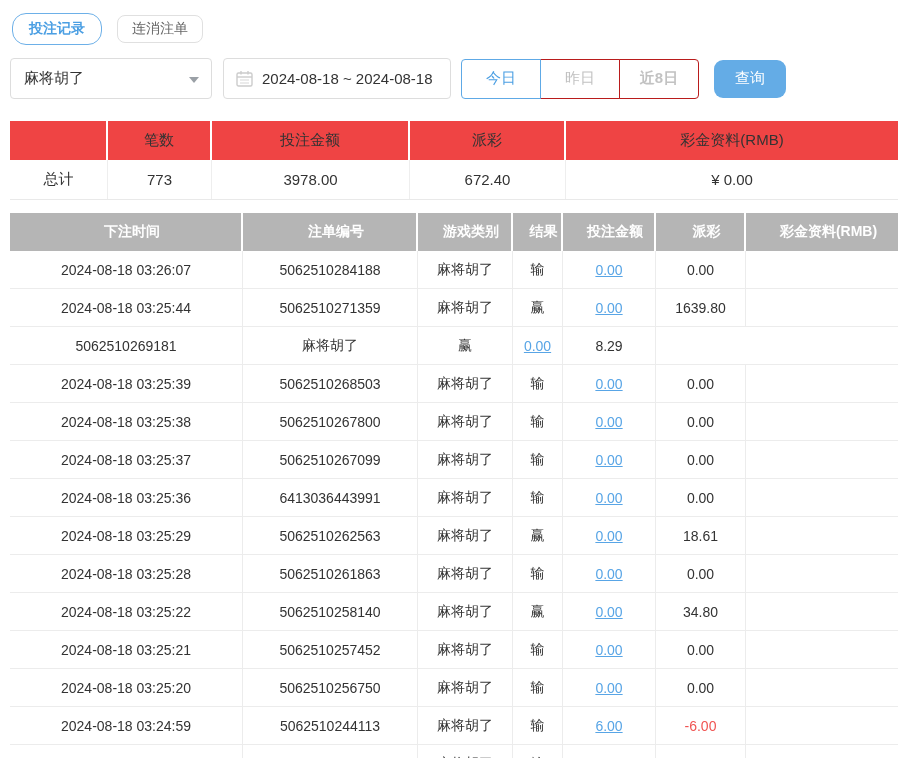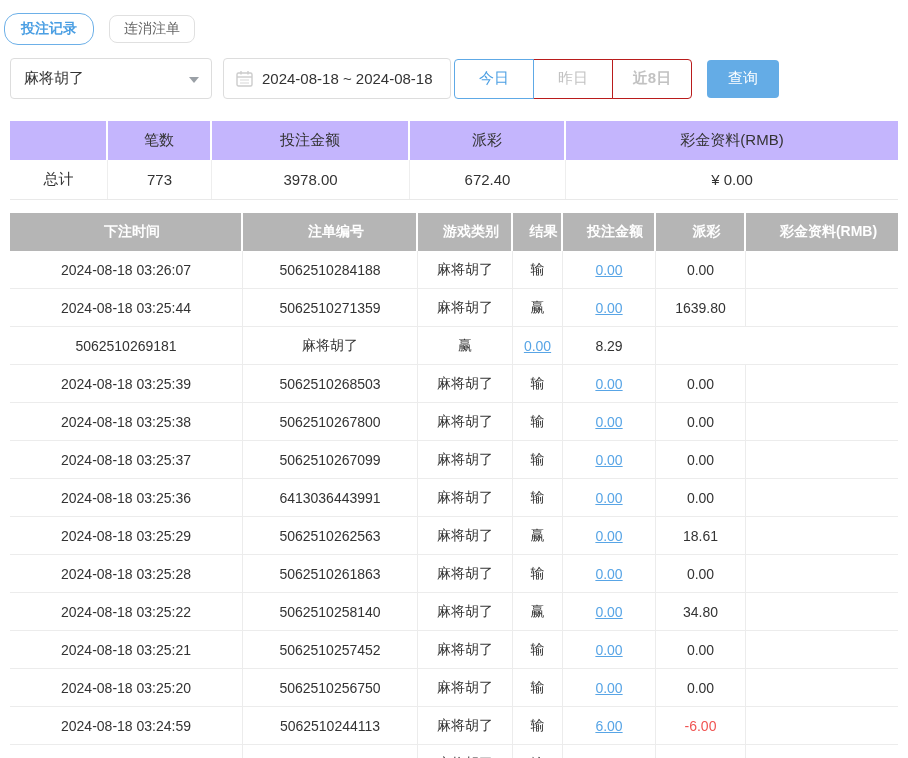--- a/index.html
+++ b/index.html
@@ -1,53 +1,53 @@
 <!DOCTYPE html>
 <html><head>
 <meta charset="utf-8">
 <style>
   * { margin:0; padding:0; box-sizing:border-box; }
   html,body { background:#fff; }
   body { font-family:"Liberation Sans","DejaVu Sans",sans-serif; color:#333; }
   .page { position:relative; width:908px; height:758px; overflow:hidden; background:#fff; }
 
   
-  .tabs { display:flex; align-items:center; gap:15px; padding:12px 0 0 4px; height:46px; }
+  .tabs { display:flex; align-items:center; gap:15px; padding:12px 0 0 12px; height:46px; }
   .tab { display:inline-flex; align-items:center; justify-content:center; cursor:pointer;
          background:#fff; font-size:14px; }
   .tab.active { border:1px solid #6db0e8; color:#4b9fe3; font-weight:bold;
                 border-radius:14px; height:32px; padding:0 16px; }
   .tab.inactive { border:1px solid #e0e0e0; color:#666; border-radius:8px;
                   height:28px; padding:0 14px; }
 
   
   .filters { display:flex; align-items:center; margin:12px 0 0 10px; height:41px; }
   .select-box { position:relative; width:202px; height:41px; border:1px solid #ddd; border-radius:4px;
                 display:flex; align-items:center; padding:0 28px 0 13px; font-size:15px; color:#333;
                 cursor:pointer; background:#fff; }
   .caret { position:absolute; right:12px; top:18px; width:0; height:0;
            border-left:5px solid transparent; border-right:5px solid transparent;
            border-top:6px solid #9aa0a6; }
   .date-box { width:228px; height:41px; border:1px solid #ddd; border-radius:4px; margin-left:11px;
               display:flex; align-items:center; padding:16px 12px; font-size:15px; color:#333;
               cursor:pointer; background:#fff; }
   .date-box svg { margin-right:9px; flex:0 0 auto; }
-  .btn-group { display:flex; margin-left:3px; height:40px; }
+  .btn-group { display:flex; margin-left:10px; height:40px; }
   .btn-group .qbtn { width:80px; height:40px; background:#fff; border:1px solid #b91c1c; font-size:15px;
                      color:#c2c2c2; cursor:pointer; margin-left:-1px; font-family:inherit; }
   .btn-group .qbtn:first-child { margin-left:0; border-radius:4px 0 0 4px; }
   .btn-group .qbtn:last-child { border-radius:0 4px 4px 0;font-weight:bold; }
   .btn-group .qbtn.active { border:1px solid #5ea9e6; color:#4b9fe3; position:relative; z-index:2; }
   .query-btn { width:72px; height:38px; margin-left:15px; background:#64ace6; color:#fff;
-               border:none; border-radius:4px; font-size:15px; cursor:pointer; font-family:inherit; }
+               border:none; border-radius:9px; font-size:15px; cursor:pointer; font-family:inherit; }
 
   
   .summary { width:888px; margin:22px 0 0 10px; font-size:15px; }
   .summary .s-head { display:grid; grid-template-columns:98px 104px 198px 156px 1fr; height:39px; }
-  .summary .s-head > div { background:#c4b5fd; display:flex; align-items:center; justify-content:center;
+  .summary .s-head > div { background:#ef4444; display:flex; align-items:center; justify-content:center;
                            border-right:2px solid #fff; color:#333; }
   .summary .s-head > div:last-child { border-right:none; }
   .summary .s-row { display:grid; grid-template-columns:98px 104px 198px 156px 1fr; height:40px;
                     border-bottom:1px solid #e9e9e9; }
   .summary .s-row > div { display:flex; align-items:center; justify-content:center;
                           border-right:1px solid #eee; color:#333; }
   .summary .s-row > div:last-child { border-right:none; }
 
   
   .bet-table { width:888px; margin:13px 0 0 10px; font-size:14px; }

